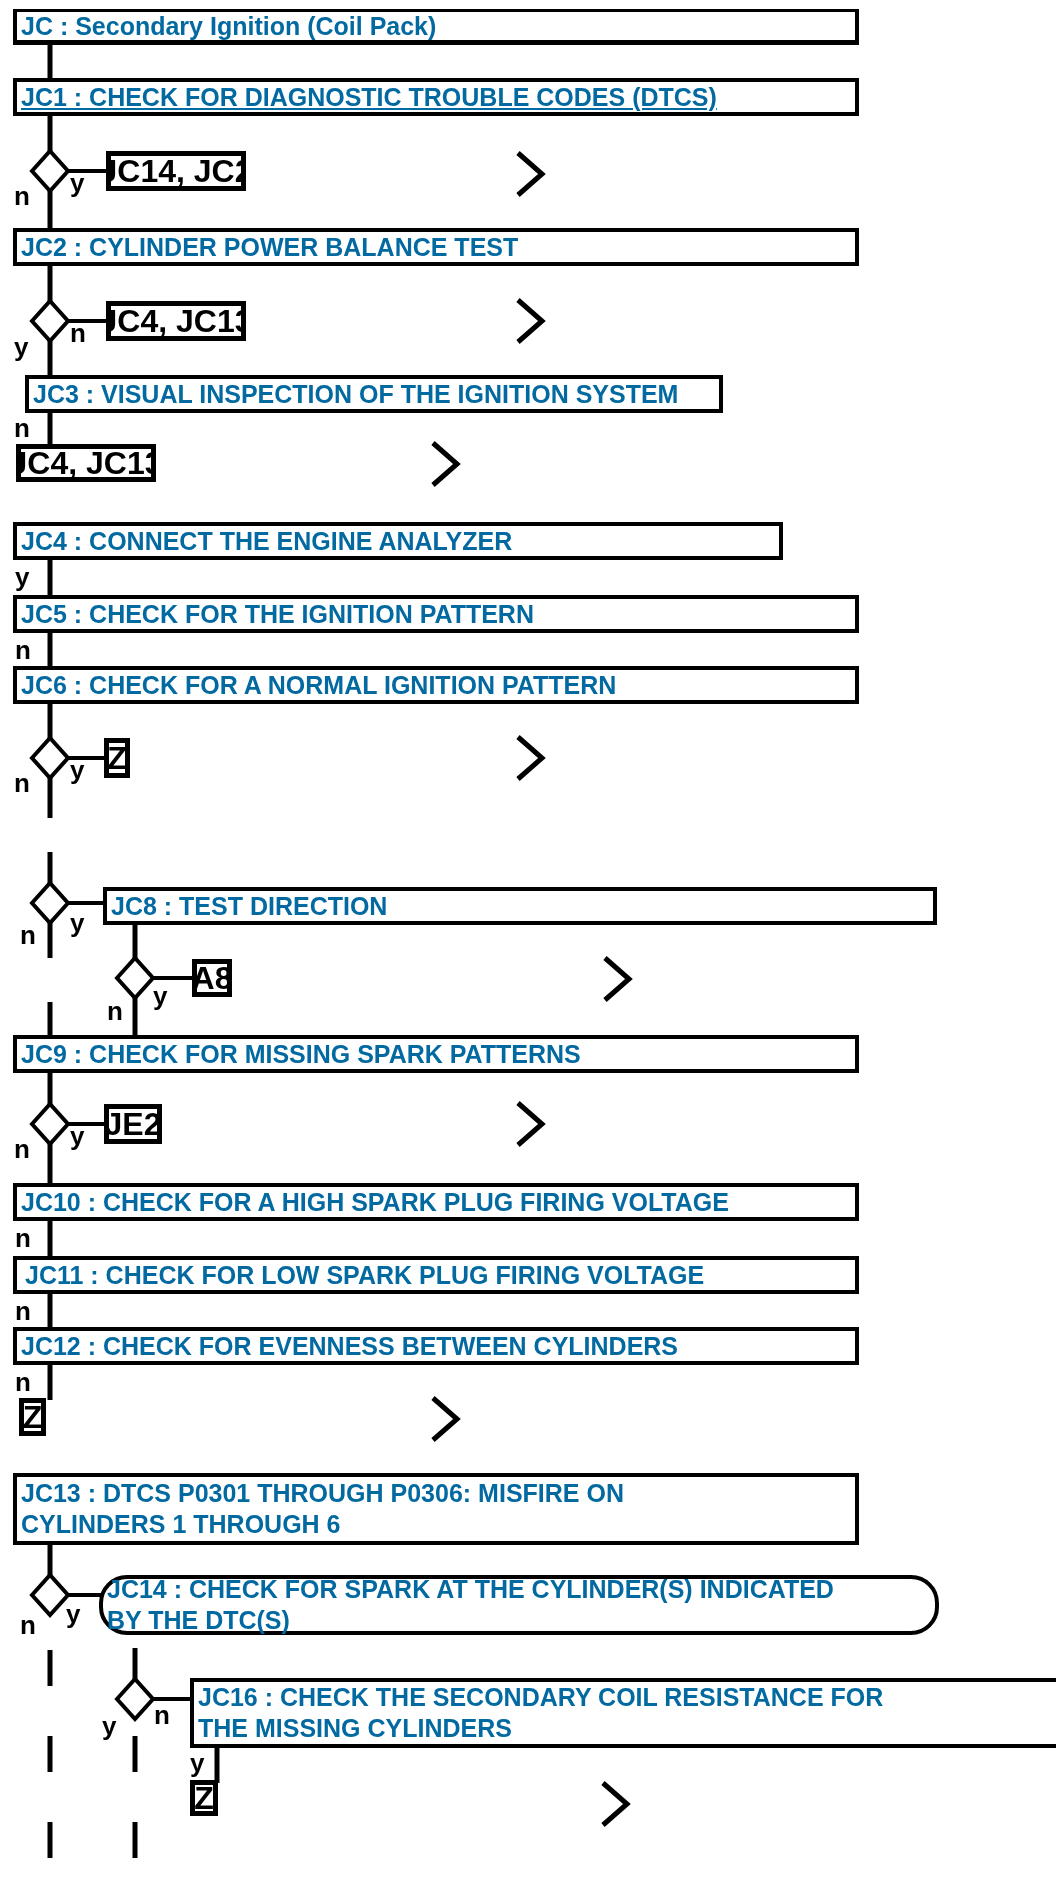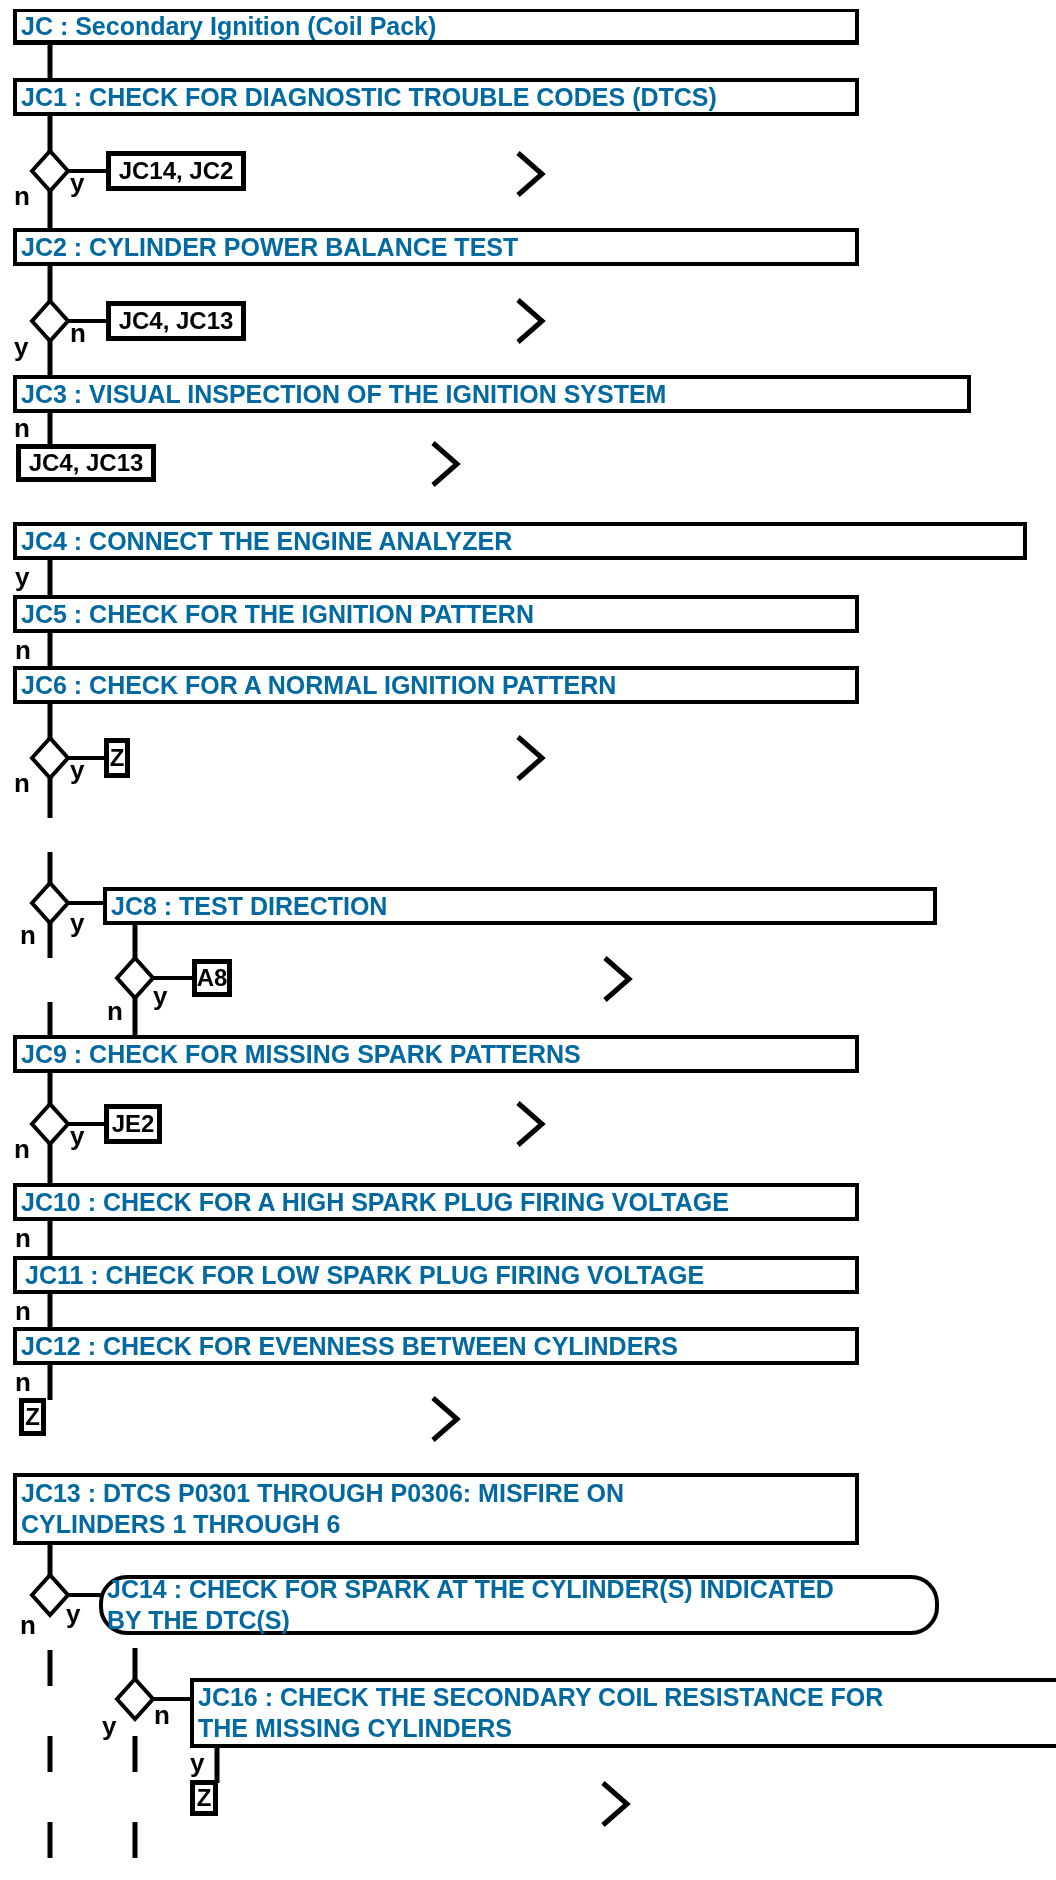--- a/index.html
+++ b/index.html
@@ -28,21 +28,21 @@
   }
   .title-box{
     border-width:3px 4px 5px 4px;
   }
   .ref{
     position:absolute;
     border:5px solid #000;
     background:#fff;
     color:#000;
     font-weight:bold;
-    font-size:24px;
+    font-size:32px;
     line-height:1;
     display:flex;
     align-items:center;
     justify-content:center;
     box-sizing:border-box;
     white-space:nowrap;
     overflow:hidden;
   }
   .lbl{
     position:absolute;
@@ -118,24 +118,24 @@
       <path d="M518,737 L542,758 L518,779"></path>
       <path d="M605,958 L629,979 L605,1000"></path>
       <path d="M518,1103 L542,1124 L518,1145"></path>
       <path d="M433,1398 L457,1419 L433,1440"></path>
       <path d="M603,1783 L627,1804 L603,1825"></path>
     </g>
   </svg>
 
   <div class="box title-box" style="left:13px;top:9px;width:846px;height:36px;">JC : Secondary Ignition (Coil Pack)</div>
 
-  <div class="box" style="left:13px;top:78px;width:846px;height:38px;">JC1 : CHECK FOR DIAGNOSTIC TROUBLE CODES (DTCS)</div>
+  <div class="box" style="left:13px;top:78px;width:846px;height:38px;text-decoration:underline;">JC1 : CHECK FOR DIAGNOSTIC TROUBLE CODES (DTCS)</div>
   <div class="box" style="left:13px;top:228px;width:846px;height:38px;">JC2 : CYLINDER POWER BALANCE TEST</div>
-  <div class="box" style="left:13px;top:375px;width:958px;height:38px;">JC3 : VISUAL INSPECTION OF THE IGNITION SYSTEM</div>
-  <div class="box" style="left:13px;top:522px;width:1014px;height:38px;">JC4 : CONNECT THE ENGINE ANALYZER</div>
+  <div class="box" style="left:25px;top:375px;width:698px;height:38px;">JC3 : VISUAL INSPECTION OF THE IGNITION SYSTEM</div>
+  <div class="box" style="left:13px;top:522px;width:770px;height:38px;">JC4 : CONNECT THE ENGINE ANALYZER</div>
   <div class="box" style="left:13px;top:595px;width:846px;height:38px;">JC5 : CHECK FOR THE IGNITION PATTERN</div>
   <div class="box" style="left:13px;top:666px;width:846px;height:38px;">JC6 : CHECK FOR A NORMAL IGNITION PATTERN</div>
   <div class="box" style="left:103px;top:887px;width:834px;height:38px;">JC8 : TEST DIRECTION</div>
   <div class="box" style="left:13px;top:1035px;width:846px;height:38px;">JC9 : CHECK FOR MISSING SPARK PATTERNS</div>
   <div class="box" style="left:13px;top:1183px;width:846px;height:38px;">JC10 : CHECK FOR A HIGH SPARK PLUG FIRING VOLTAGE</div>
   <div class="box" style="left:13px;top:1256px;width:846px;height:38px;padding-left:8px;">JC11 : CHECK FOR LOW SPARK PLUG FIRING VOLTAGE</div>
   <div class="box" style="left:13px;top:1327px;width:846px;height:38px;">JC12 : CHECK FOR EVENNESS BETWEEN CYLINDERS</div>
   <div class="box" style="left:13px;top:1473px;width:846px;height:72px;">JC13 : DTCS P0301 THROUGH P0306: MISFIRE ON
 CYLINDERS 1 THROUGH 6</div>
   <div class="box" style="left:99px;top:1575px;width:840px;height:60px;border-radius:28px;">JC14 : CHECK FOR SPARK AT THE CYLINDER(S) INDICATED

